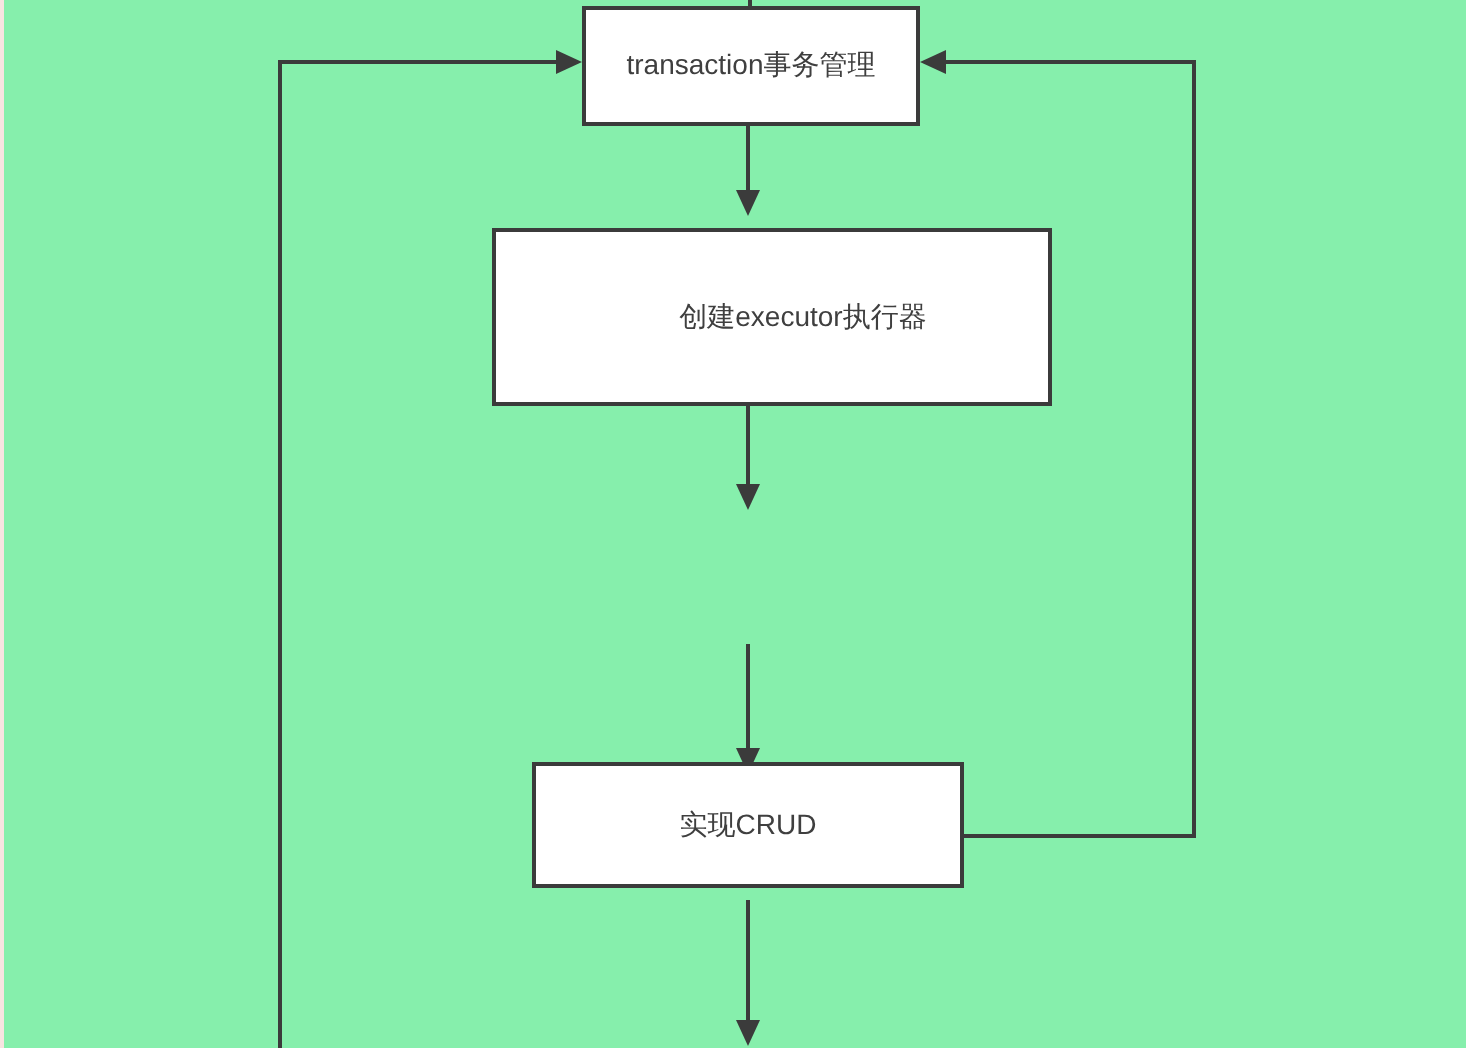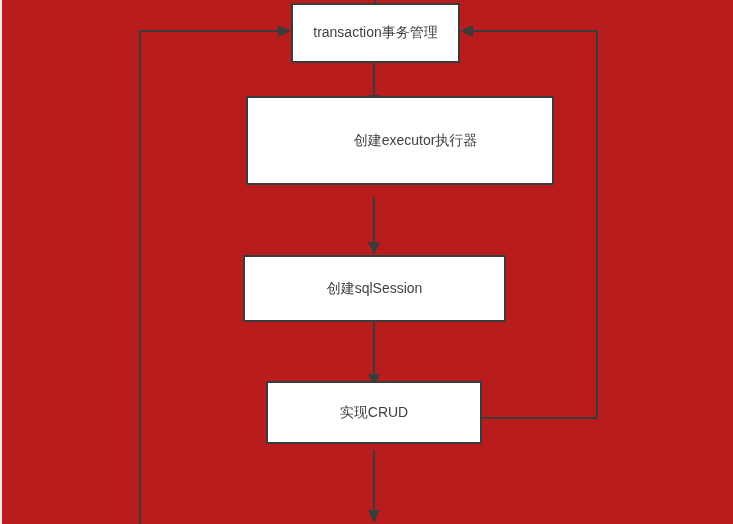--- a/index.html
+++ b/index.html
@@ -4,21 +4,21 @@
 <style>
   html, body {
     margin: 0;
     padding: 0;
     background: #ffffff;
   }
   .canvas {
     position: relative;
     width: 733px;
     height: 524px;
-    background: #b91c1c;
+    background: #86efac;
     overflow: hidden;
     font-family: "Liberation Sans", "DejaVu Sans", sans-serif;
   }
   .left-strip {
     position: absolute;
     left: 0;
     top: 0;
     width: 2px;
     height: 524px;
     background: #f7e4e1;
@@ -48,21 +48,21 @@
     align-items: center;
     justify-content: center;
   }
   .node-label {
     color: #3f3f3f;
     font-size: 14px;
     white-space: nowrap;
     text-align: center;
   }
   .node-transaction { left: 291px; top: 3px;   width: 169px; height: 60px; }
-  .node-executor    { left: 246px; top: 96px; width: 308px; height: 89px; padding-left: 31px; }
+  .node-executor    { left: 246px; top: 114px; width: 280px; height: 89px; padding-left: 31px; }
   .node-sqlsession  { left: 243px; top: 255px; width: 263px; height: 67px; }
   .node-crud        { left: 266px; top: 381px; width: 216px; height: 63px; }
 </style>
 </head>
 <body>
 
 <div class="canvas">
 
   <div class="left-strip"></div>
 
@@ -104,21 +104,18 @@
   </svg>
 
   <div class="node node-transaction">
     <span class="node-label">transaction事务管理</span>
   </div>
 
   <div class="node node-executor">
     <span class="node-label">创建executor执行器</span>
   </div>
 
-  <div class="node node-sqlsession">
-    <span class="node-label">创建sqlSession</span>
-  </div>
 
   <div class="node node-crud">
     <span class="node-label">实现CRUD</span>
   </div>
 
 </div>
 
 </body></html>

